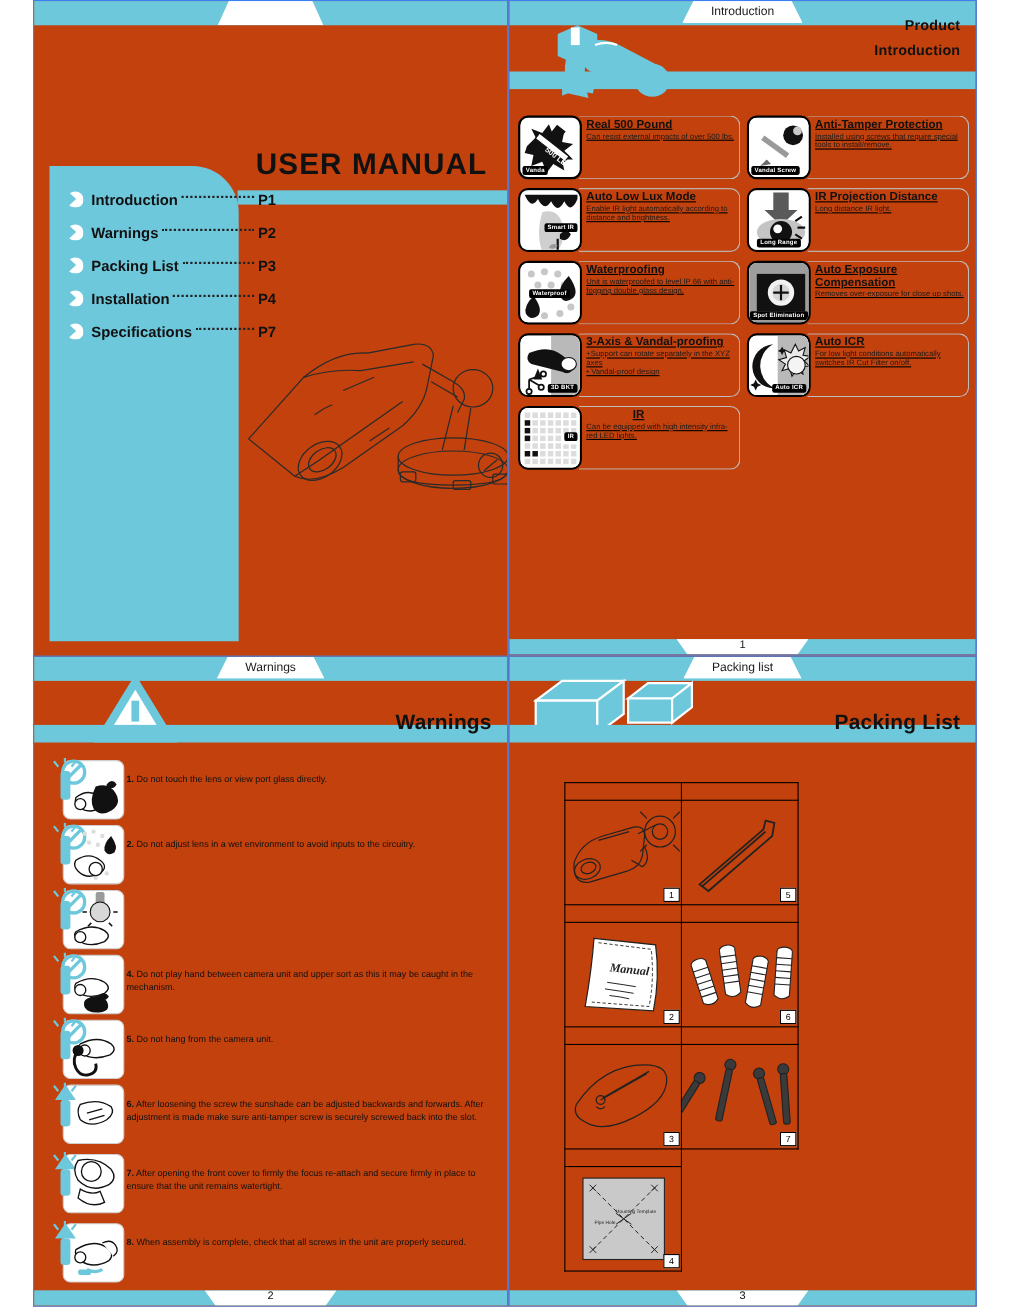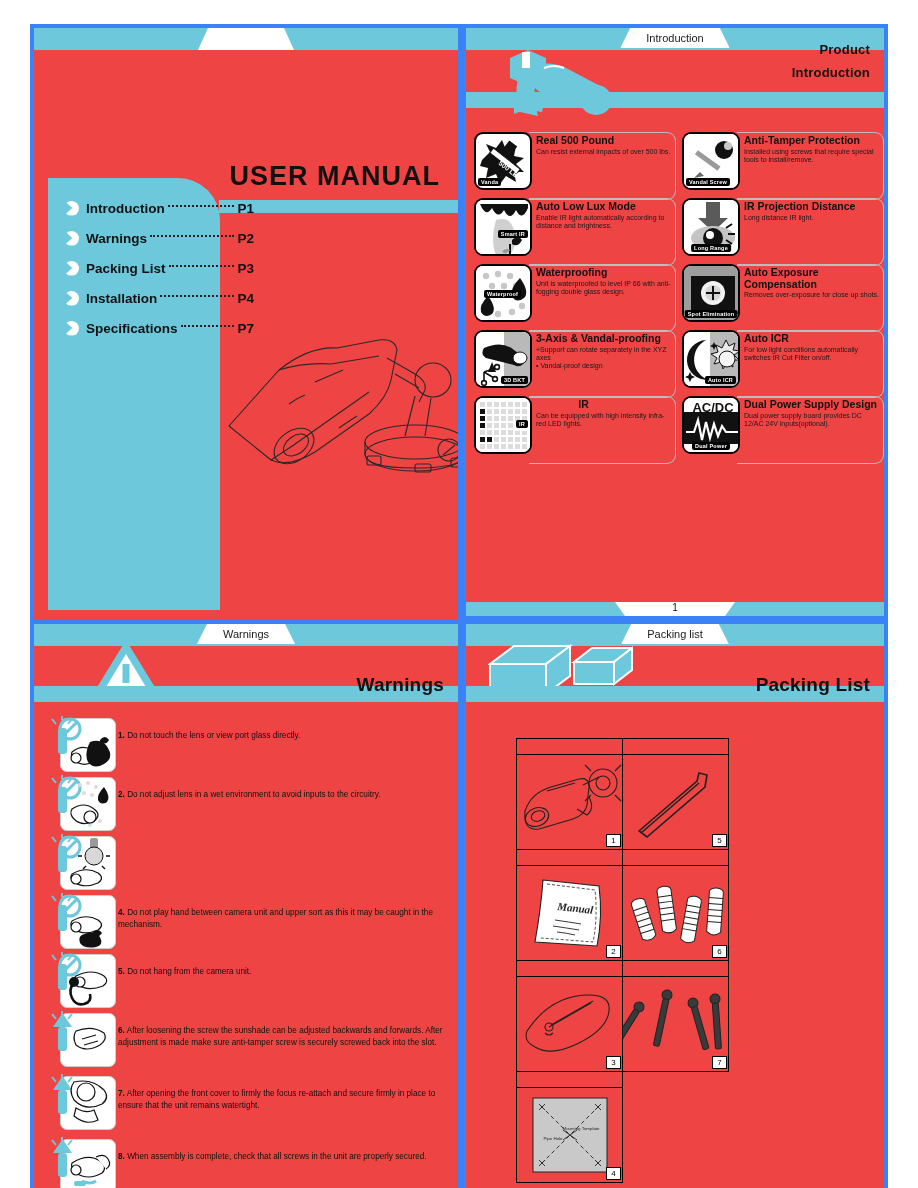--- a/index.html
+++ b/index.html
@@ -5,21 +5,21 @@
   * { box-sizing: border-box; margin: 0; padding: 0; }
   body {
     width: 918px; height: 1188px;
     font-family: "Liberation Sans", sans-serif;
     background: #ffffff;
     overflow: hidden;
   }
   .sheet { position: relative; width: 918px; height: 1188px; background:#fff; }
 
   
-  .page { position: absolute; background:#ef4444; border:4px solid #3b82f6; overflow:hidden;margin-top:24px; }
+  .page { position: absolute; background:#c2410c; border:1px solid #3b82f6; overflow:hidden; }
   #page-cover   { left:30px;  top:0px;   width:432px; height:628px; }
   #page-intro   { left:462px; top:0px;   width:426px; height:596px; }
   #page-warn    { left:30px;  top:596px; width:432px; height:592px; }
   #page-pack    { left:462px; top:596px; width:426px; height:592px; }
 
   
   .tabbar { position:absolute; left:0; top:0; width:100%; height:22px; background:#6DC8DC; }
   .tablabel {
     position:absolute; top:0; left:50%; transform:translateX(-50%);
     background:#fff; color:#1a1a1a; font-size:11px; line-height:20px;
@@ -91,21 +91,21 @@
   }
   .feat {
     display:flex; align-items:flex-start; height:62px;
   }
   .feat-icon {
     width:58px; height:58px; flex:none; border:2px solid #000; border-radius:9px;
     background:#fff; position:relative; overflow:hidden;
   }
   .feat-body {
     flex:1; border:1px solid #bdbdbd; border-left:none; border-radius:0 9px 9px 0;
-    height:68px; padding:2px 4px 0 7px; margin-left:-3px; overflow:hidden;
+    height:58px; padding:2px 4px 0 7px; margin-left:-3px; overflow:hidden;text-decoration:underline;
   }
   .feat-h { font-size:10.5px; font-weight:bold; color:#111; line-height:11.5px; }
   .feat-p { font-size:7px; color:#1a1a1a; line-height:8.4px; margin-top:1px; }
   .feat-p li { list-style:none; }
   .badge {
     position:absolute; bottom:2px; left:2px; background:#000; color:#fff;
     font-size:5.5px; font-weight:bold; padding:1px 3px; border-radius:2px;
     letter-spacing:.2px; white-space:nowrap;
   }
   .badge.right { left:auto; right:2px; }
@@ -475,35 +475,20 @@
             <rect x="38" y="24" width="14" height="9" fill="#fff"></rect>
           </svg>
           <span class="badge right" style="bottom:24px;">IR</span>
         </div>
         <div class="feat-body">
           <div class="feat-h" style="text-align:center; padding-right:40px;">IR</div>
           <div class="feat-p">Can be equipped with     high intensity infra-red LED lights.</div>
         </div>
       </div>
 
-      <div class="feat">
-        <div class="feat-icon">
-          <svg viewBox="0 0 58 58" width="58" height="58">
-            <rect width="58" height="58" fill="#fff"></rect>
-            <rect y="14" width="58" height="32" fill="#111"></rect>
-            <text x="29" y="14" font-size="13" font-weight="bold" fill="#111" text-anchor="middle" font-family="Liberation Sans, sans-serif">AC/DC</text>
-            <path d="M2 34 L10 34 L14 22 L18 42 L22 24 L26 40 L30 26 L34 38 L38 28 L42 34 L56 34" stroke="#fff" stroke-width="2.2" fill="none"></path>
-          </svg>
-          <span class="badge ctr">Dual Power</span>
-        </div>
-        <div class="feat-body">
-          <div class="feat-h">Dual Power Supply Design</div>
-          <div class="feat-p">Dual power supply board provides DC 12/AC 24V  inputs(optional).</div>
-        </div>
-      </div>
     </div>
 
     <div class="footband"></div>
     <div class="pagenum">1</div>
   </div>
 
   <div class="page" id="page-warn">
     <div class="tabbar"></div>
     <div class="tablabel">Warnings</div>
 

